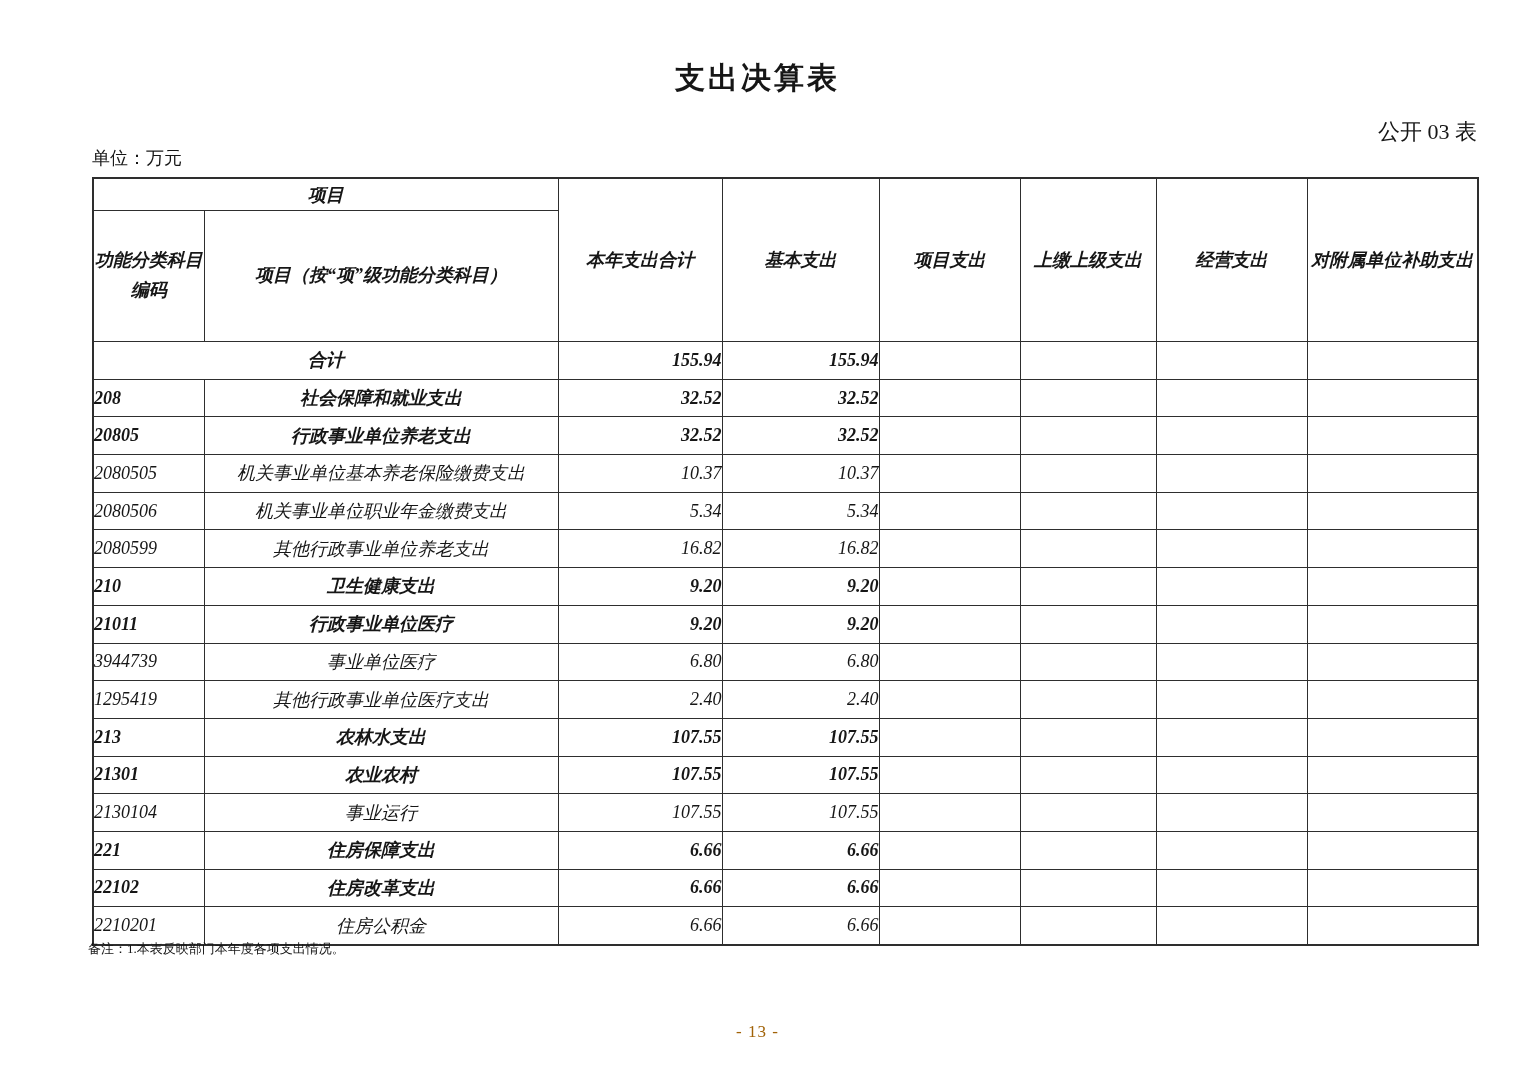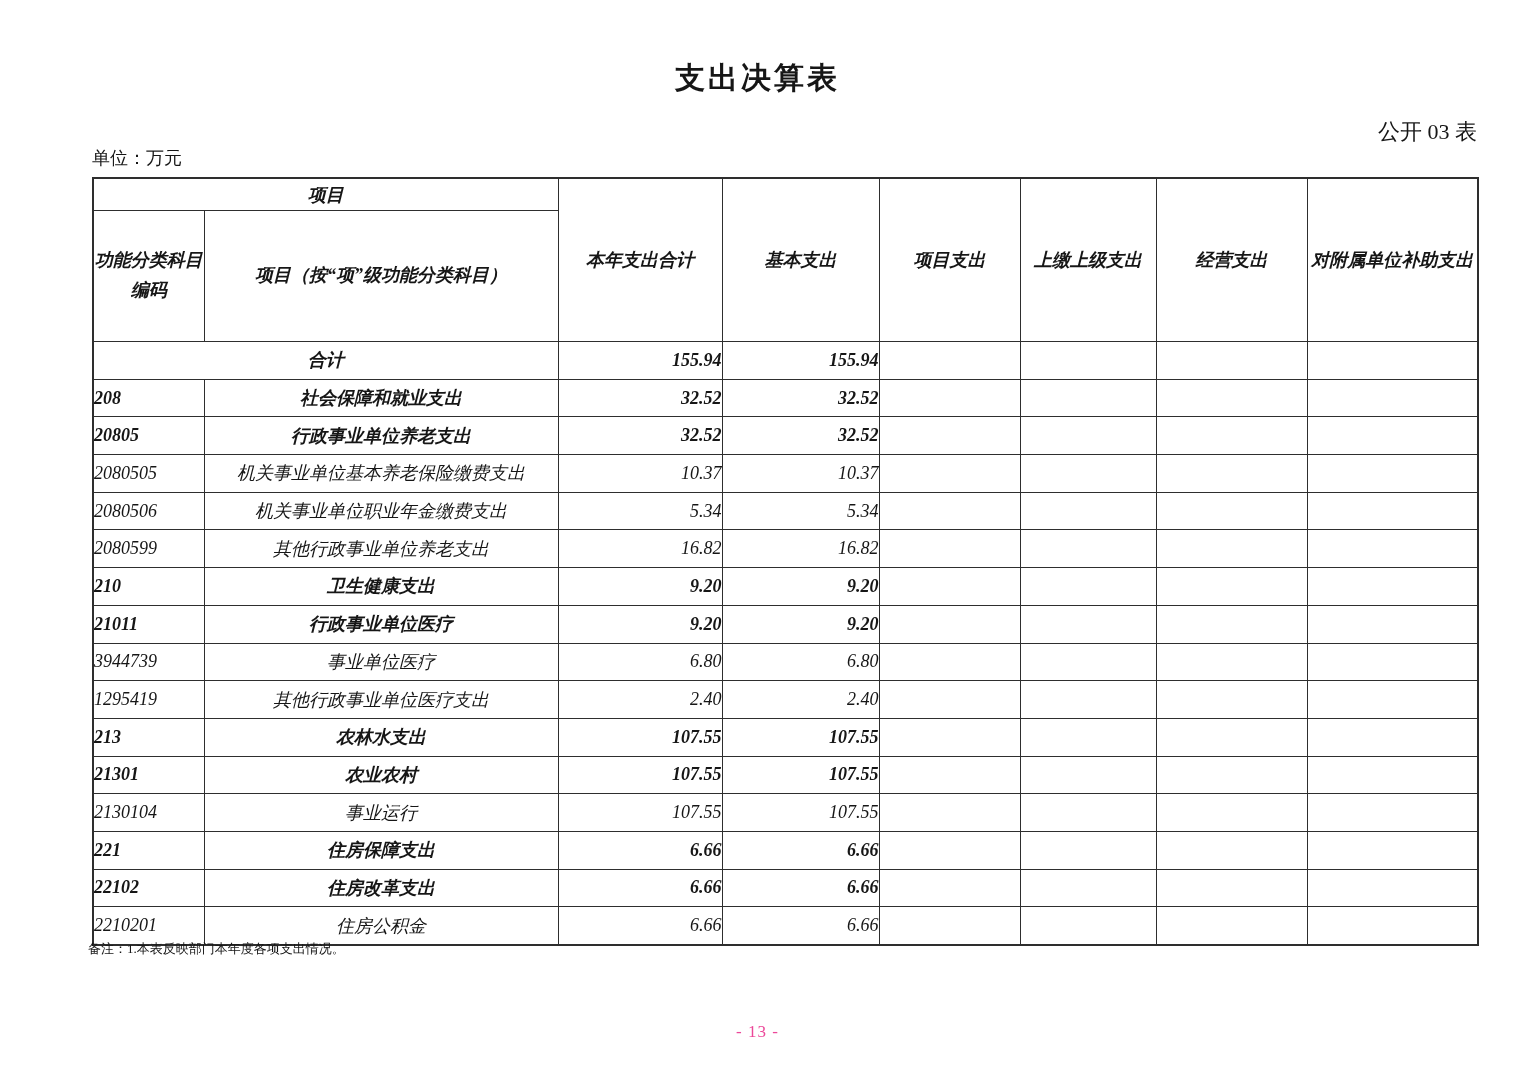--- a/index.html
+++ b/index.html
@@ -47,21 +47,21 @@
   td.num    { text-align: right; padding-right: 10px; }
   td.center { text-align: center; }
   tr.bold td { font-weight: 700; }
   .notes {
     position: absolute; top: 932px; left: 88px;
     font-size: 13px; line-height: 33px;
   }
   .notes .indent { padding-left: 54px; }
   .pagenum {
     position: absolute; top: 1022px; left: 0; width: 100%;
-    text-align: center; font-size: 17px; color: #ec4899;
+    text-align: center; font-size: 17px; color: #a16207;
     letter-spacing: 1px;
   }
 </style>
 </head>
 <body>
 
 <div class="title">支出决算表</div>
 
 <div class="form-label">公开 03 表</div>
 

